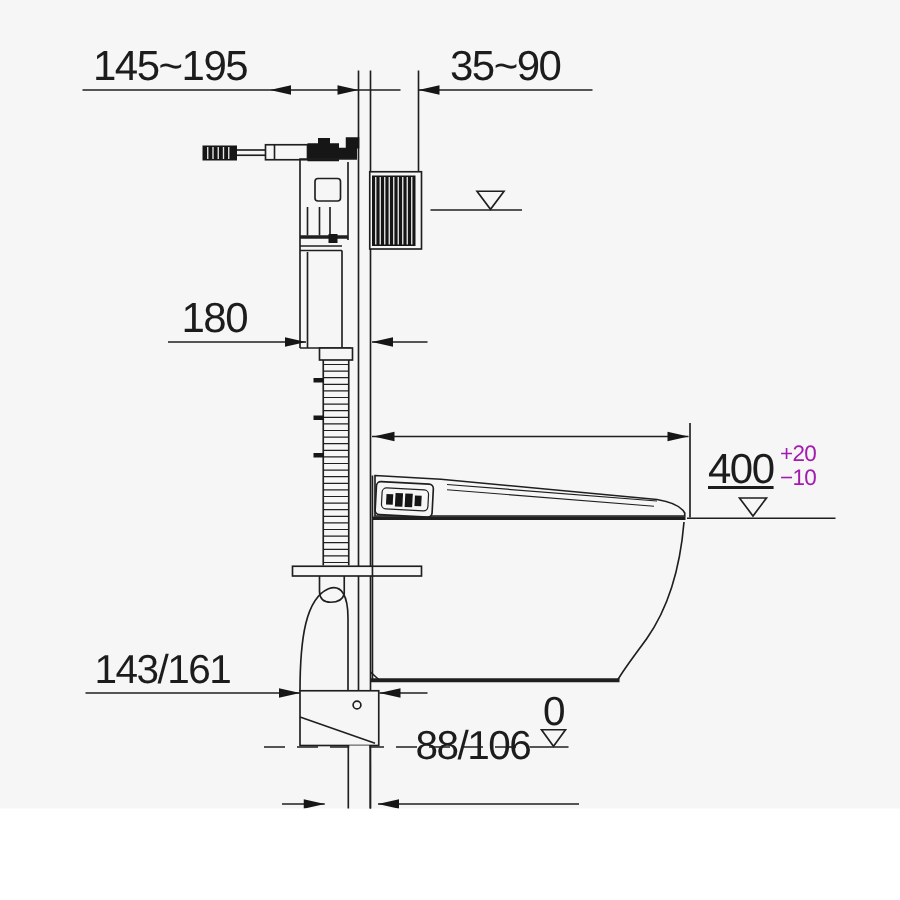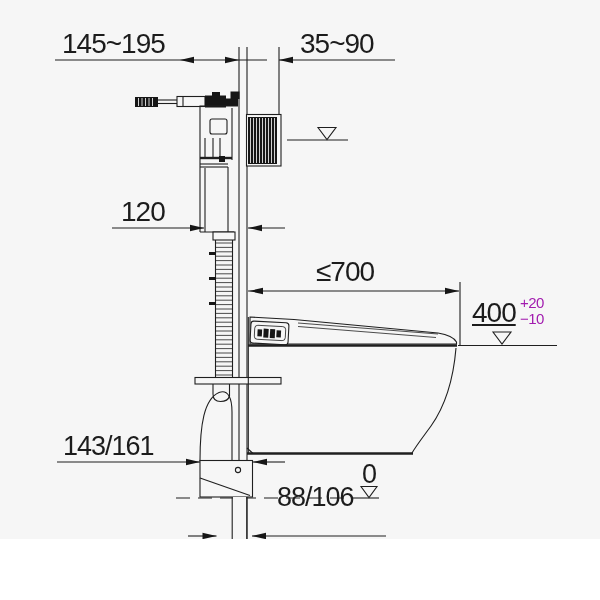--- a/index.html
+++ b/index.html
@@ -191,22 +191,21 @@
     <line x1="188" y1="536" x2="216.5" y2="536"></line>
     <path class="f" d="M216.5 536 L202.5 532.8 L202.5 539.2 Z"></path>
     <line x1="252" y1="536" x2="386" y2="536"></line>
     <path class="f" d="M252 536 L266 532.8 L266 539.2 Z"></path>
   </g>
 
 </svg>
 
 <div class="label" style="left:62px;  top:30px;">145~195</div>
 <div class="label" style="left:300px; top:30px;">35~90</div>
-<div class="label" style="left:121px; top:198px;">120</div>
-<div class="label" style="left:316px; top:258px;">≤700</div>
+<div class="label" style="left:121px; top:198px;">180</div>
 <div class="label" style="left:472px; top:299px;text-decoration:underline;">400</div>
 <div class="tol" style="left:520px; top:295px;">
   <span>+20</span>
   <span>−10</span>
 </div>
 <div class="label mid" style="left:63px;  top:433px;">143/161</div>
 <div class="label mid" style="left:362px; top:461px;">0</div>
 <div class="label mid" style="left:277px; top:484px;">88/106</div>
 
 </div>

